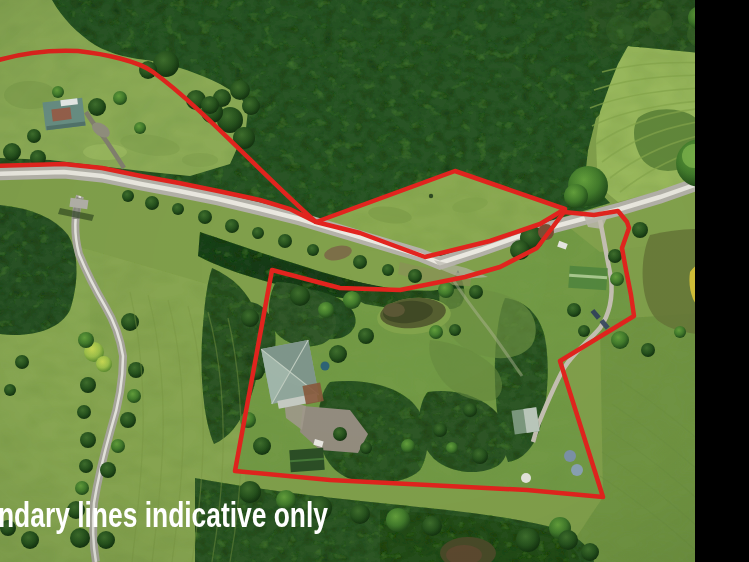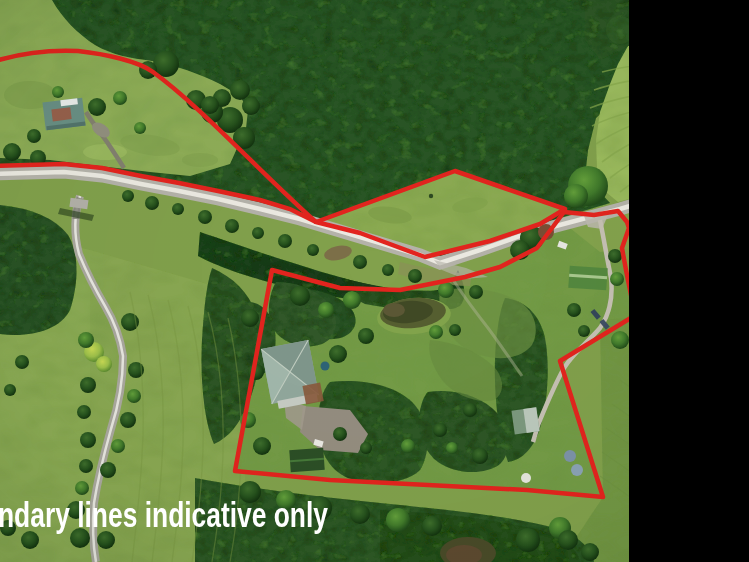--- a/index.html
+++ b/index.html
@@ -1,16 +1,16 @@
 <!DOCTYPE html>
 <html><head>
 <meta charset="utf-8">
 <style>
 html,body{margin:0;padding:0;background:#000;}
-#scene{position:relative;width:629px;height:562px;overflow:hidden;font-family:"Liberation Sans",sans-serif;}
+#scene{position:relative;width:695px;height:562px;overflow:hidden;font-family:"Liberation Sans",sans-serif;}
 </style>
 </head>
 <body>
 
 <div id="scene">
 <svg width="749" height="562" viewBox="0 0 749 562">
 <defs>
 <filter id="leaf" x="-5%" y="-5%" width="110%" height="110%">
   <feTurbulence type="fractalNoise" baseFrequency="0.09 0.11" numOctaves="3" seed="7" result="n"></feTurbulence>
   <feColorMatrix in="n" type="matrix" values="0 0 0 0 0  0 0 0 0 0  0 0 0 0 0  0.9 0.9 0 0 -0.78" result="spots"></feColorMatrix>

